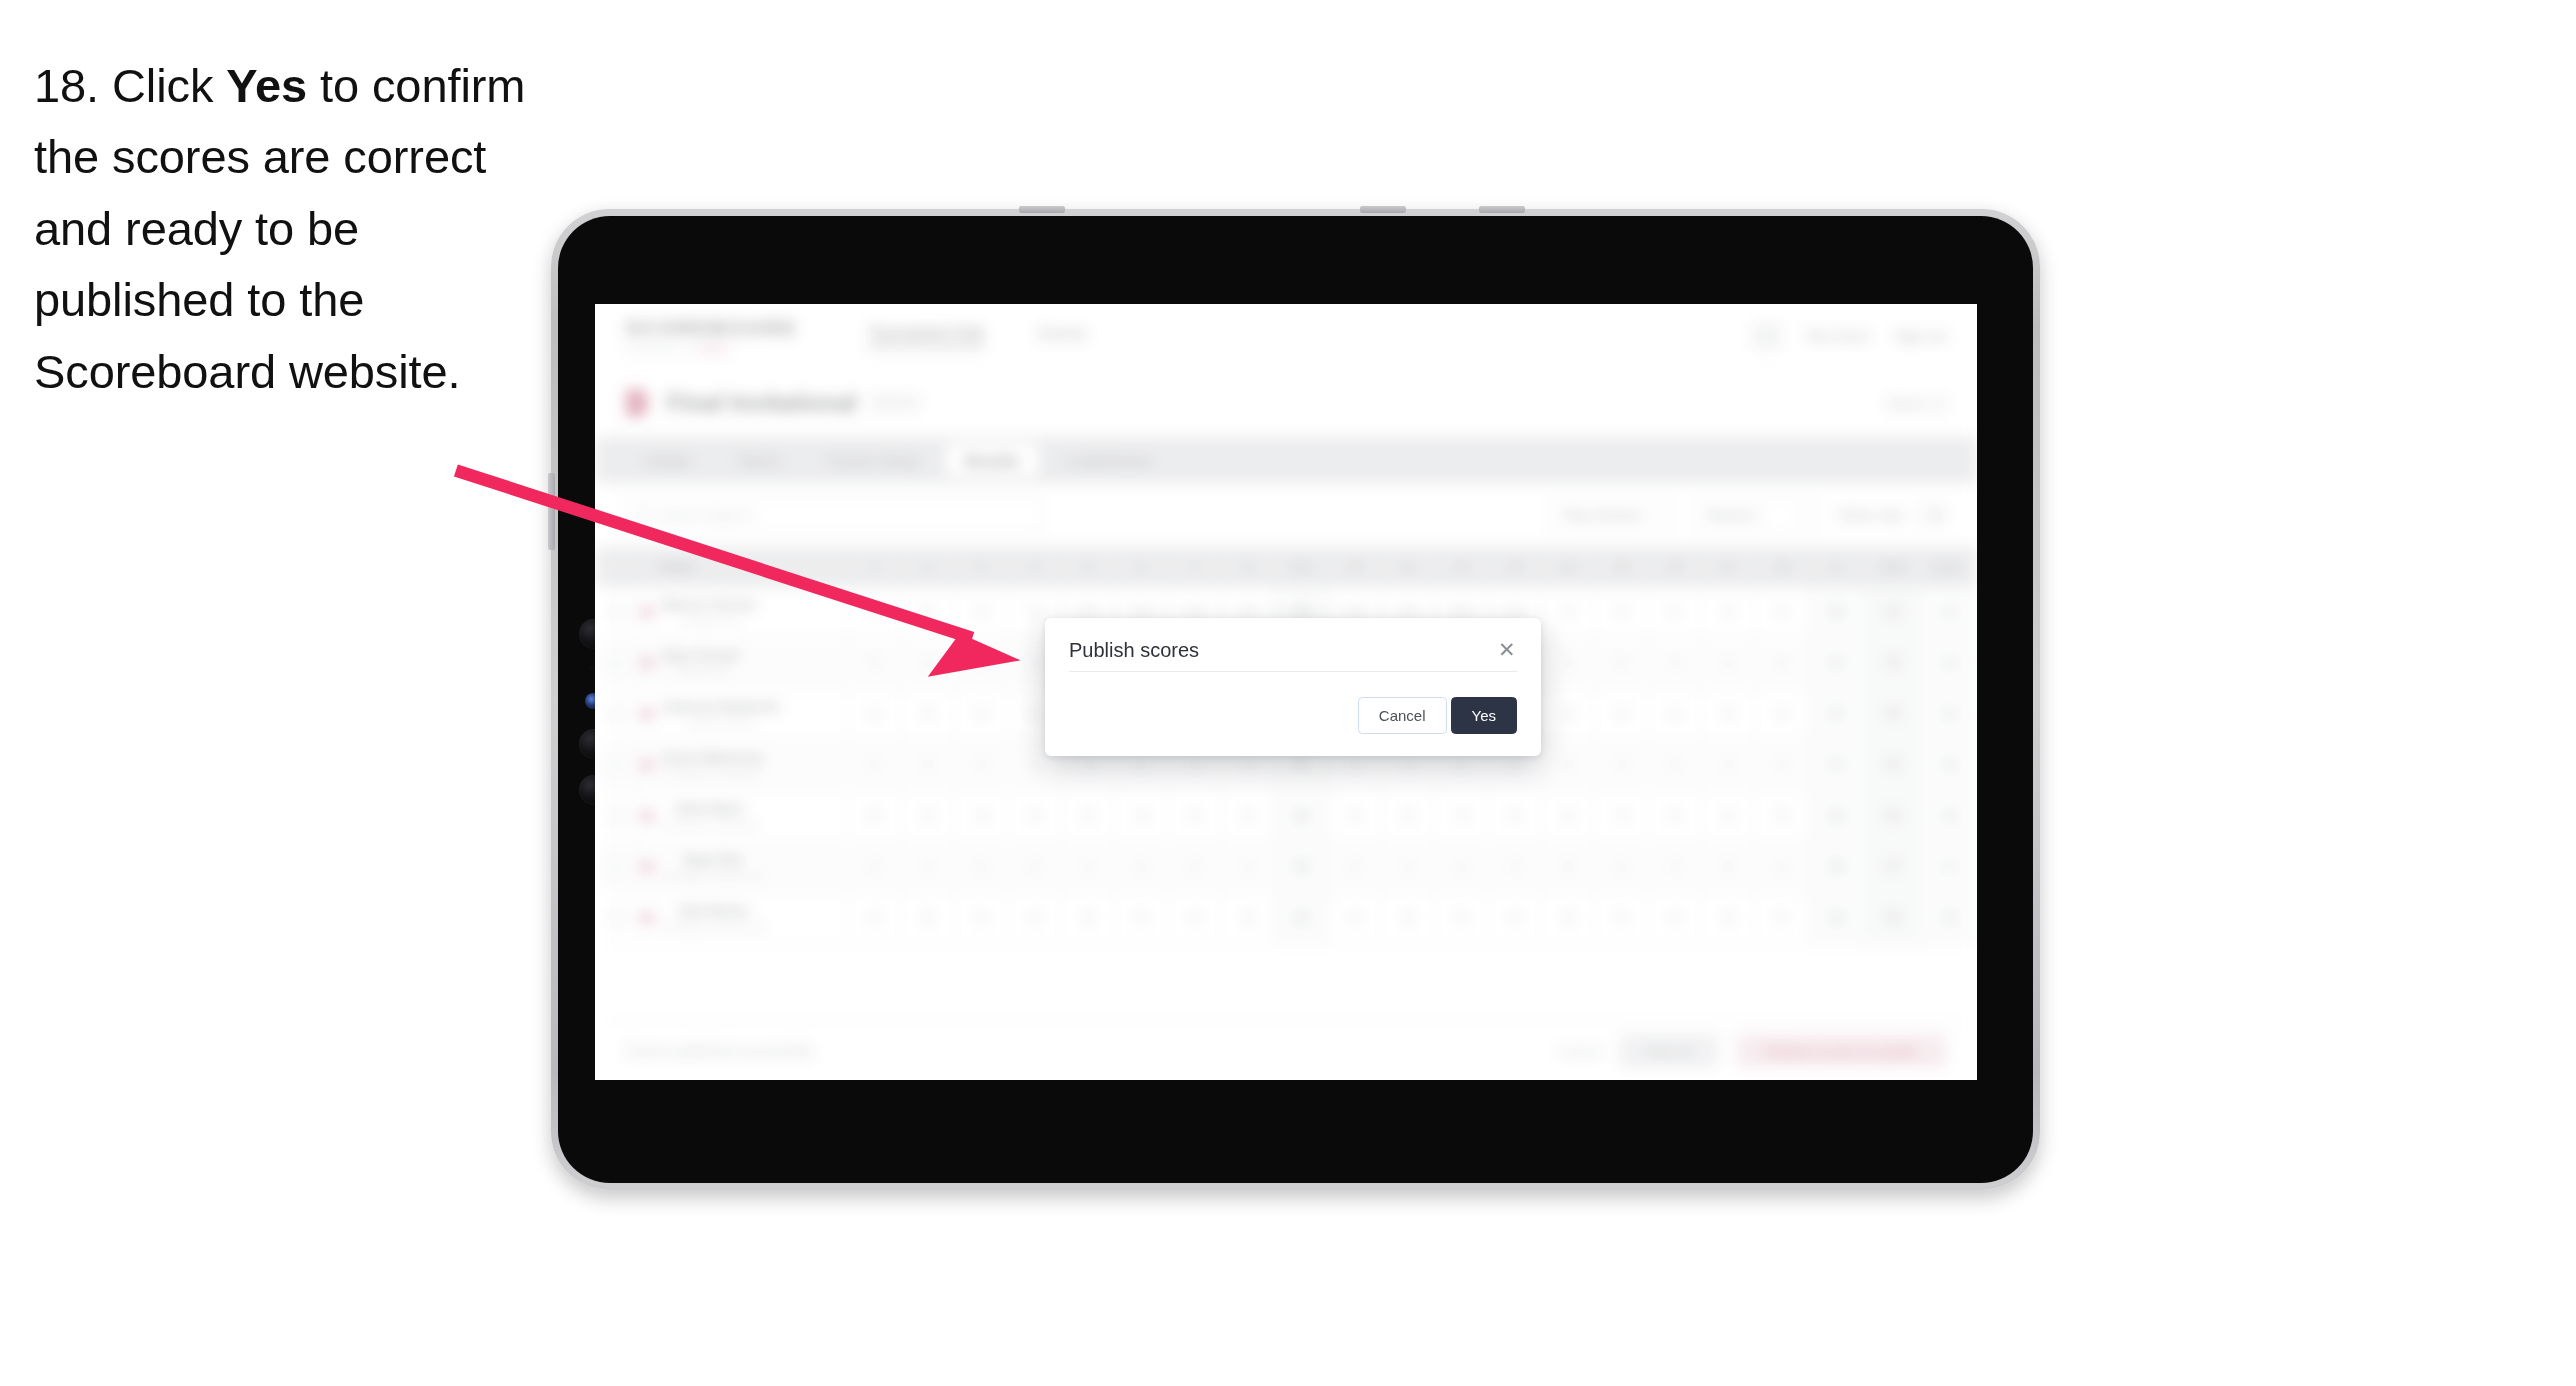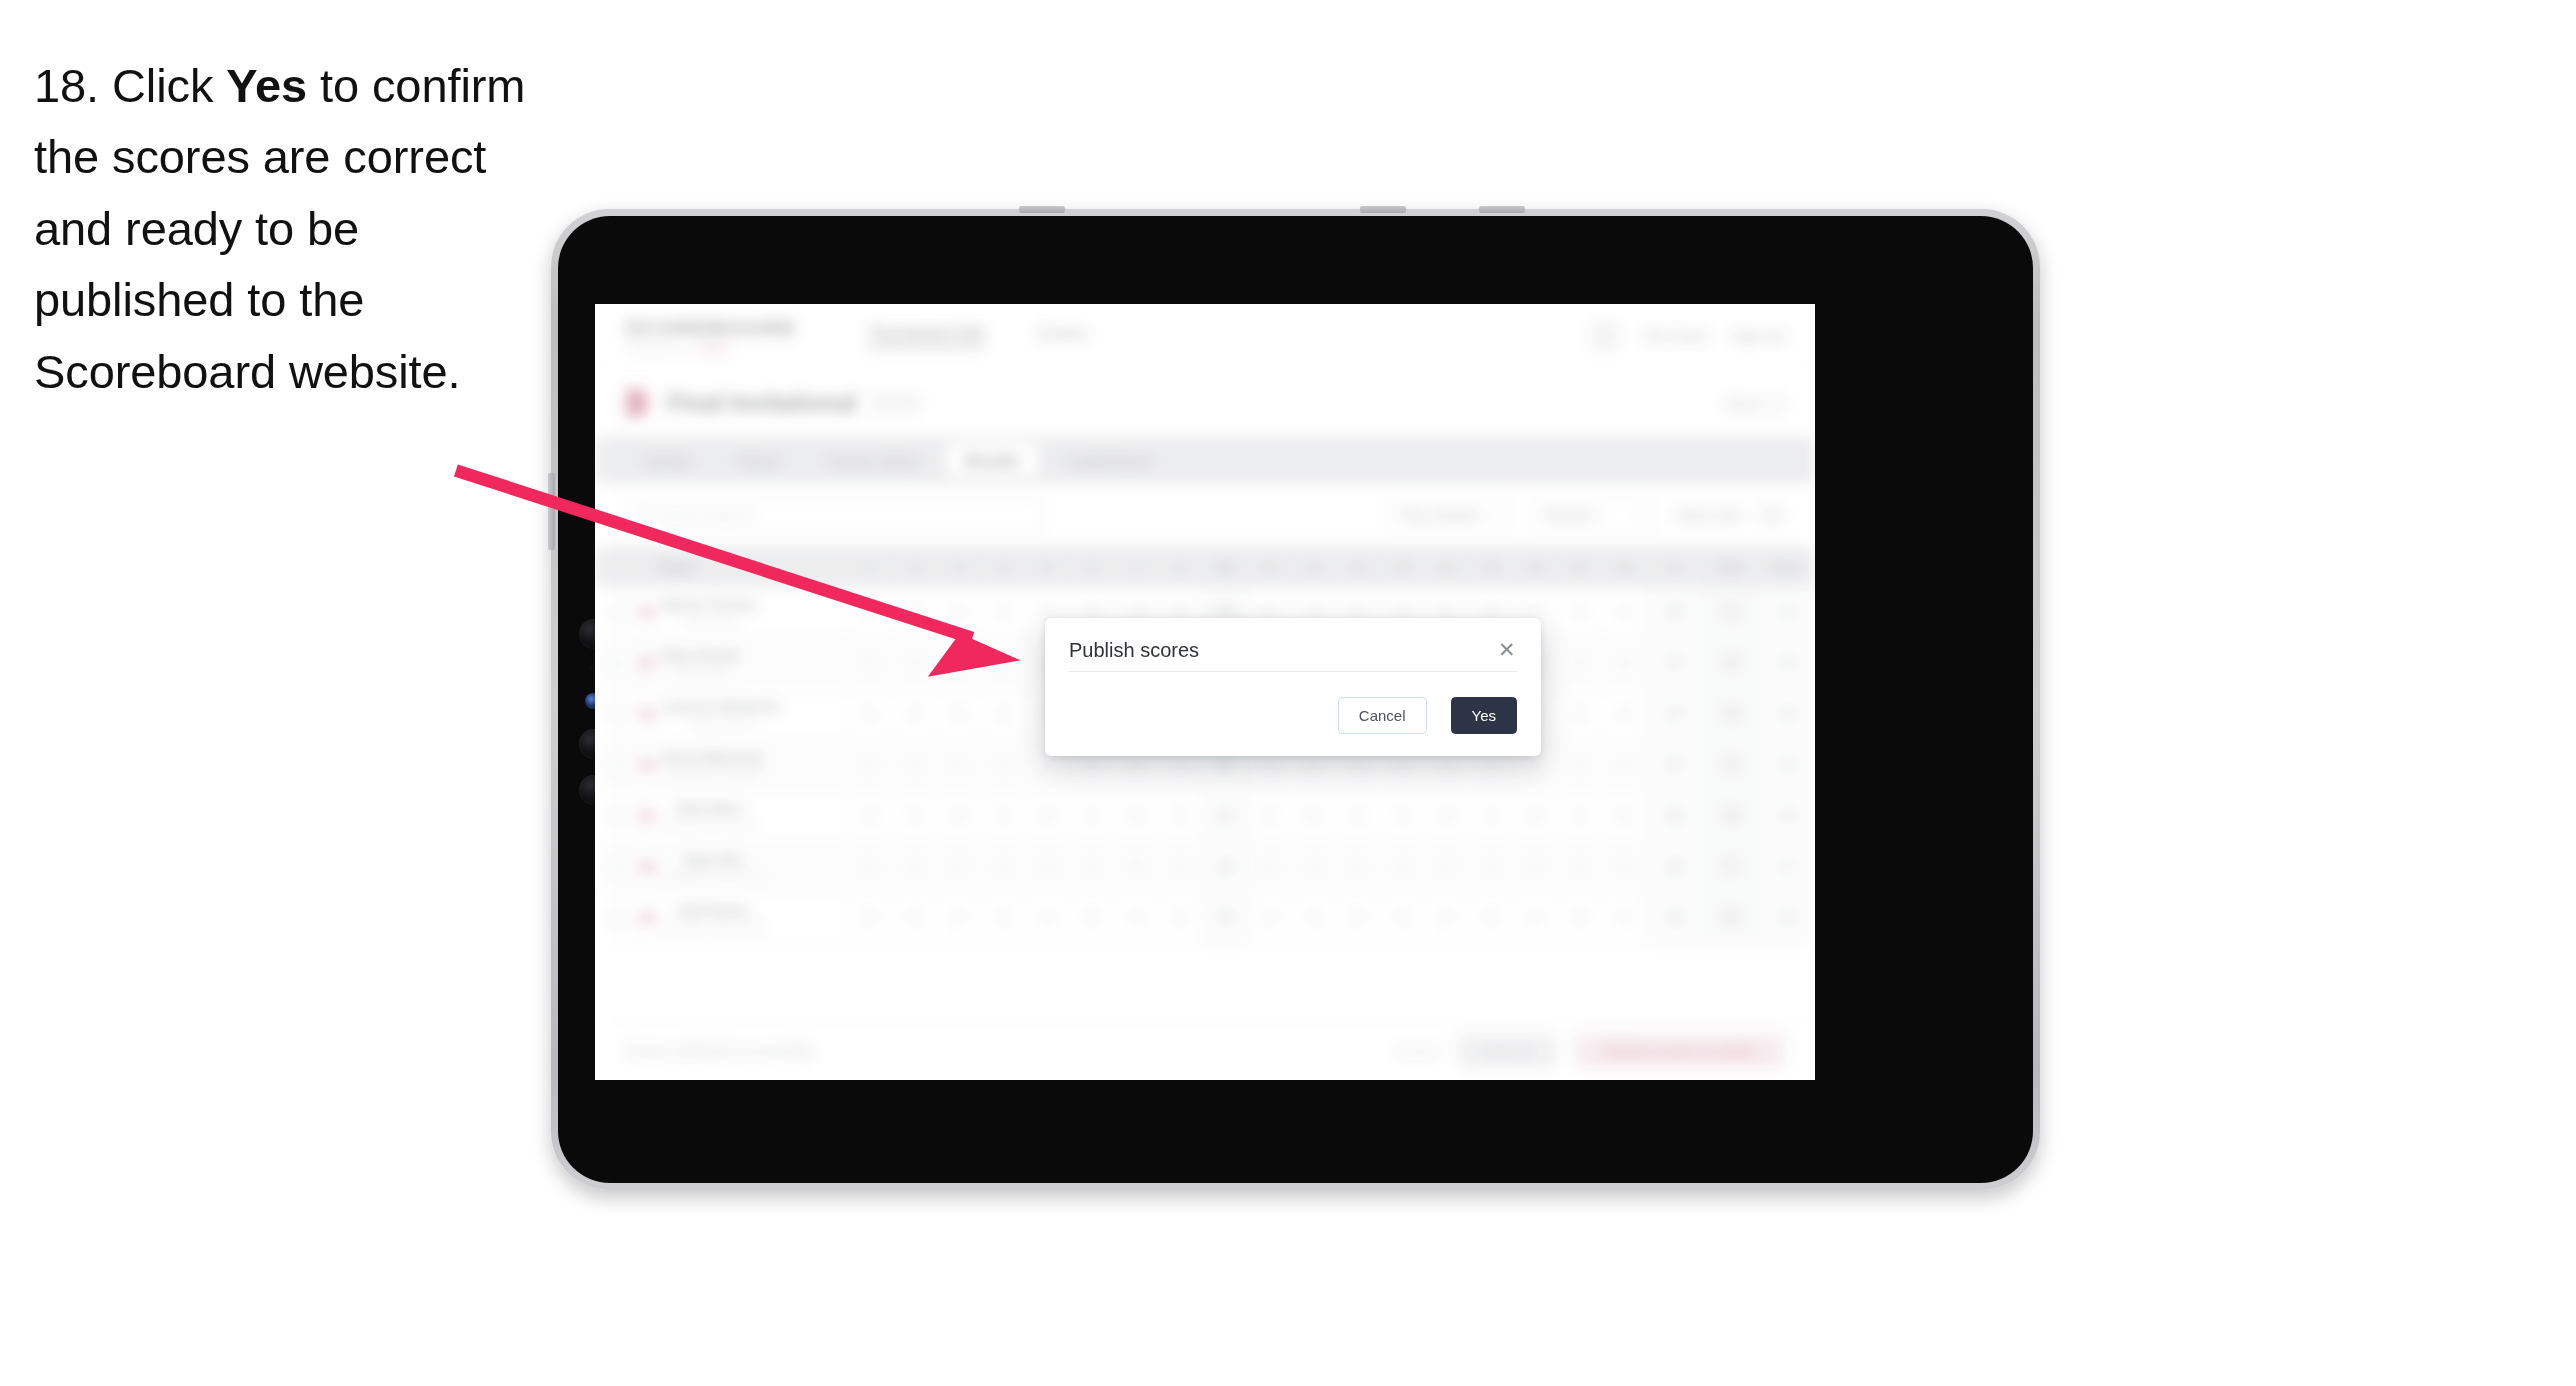--- a/index.html
+++ b/index.html
@@ -104,21 +104,21 @@
     width: 16.3px; height: 16.3px;
     border-radius: 50%;
     background: radial-gradient(circle at 40% 38%, #5c7fd8 0%, #22386f 45%, #0b1226 100%);
   }
 
   
   .screen {
     position: absolute;
     left: 595px;
     top: 304px;
-    width: 1220px;
+    width: 1382px;
     height: 776px;
     background: #ffffff;
     overflow: hidden;
   }
   
   .app-blur {
     position: absolute;
     inset: 0;
     filter: blur(6.7px) saturate(0.62);
     opacity: 0.55;
@@ -442,21 +442,21 @@
   }
   .modal-body {
     font-size: 14px;
     color: #6f747c;
     padding-top: 18px;
   }
   .modal-actions {
     display: flex;
     justify-content: flex-end;
     align-items: center;
-    gap: 24px;
+    gap: 4px;
     padding-top: 25px;
   }
   .modal-btn {
     font-family: "Liberation Sans", sans-serif;
     font-size: 15px;
     border-radius: 4.5px;
     padding: 9.6px 20px;
     cursor: pointer;
     line-height: 1;
   }

